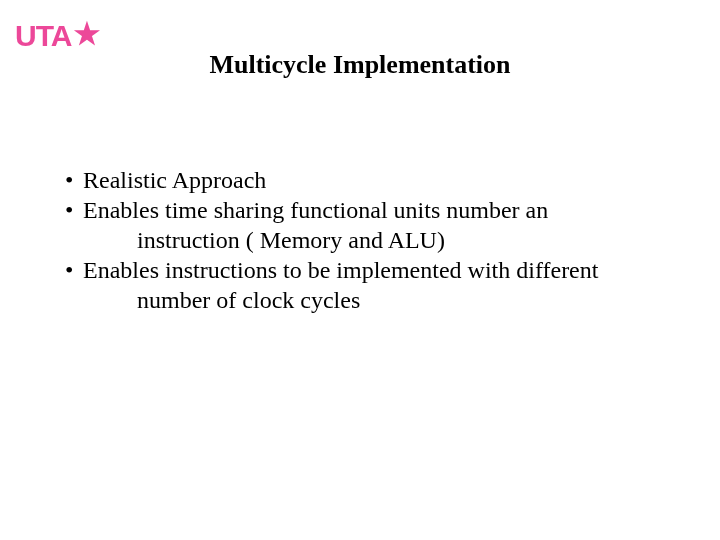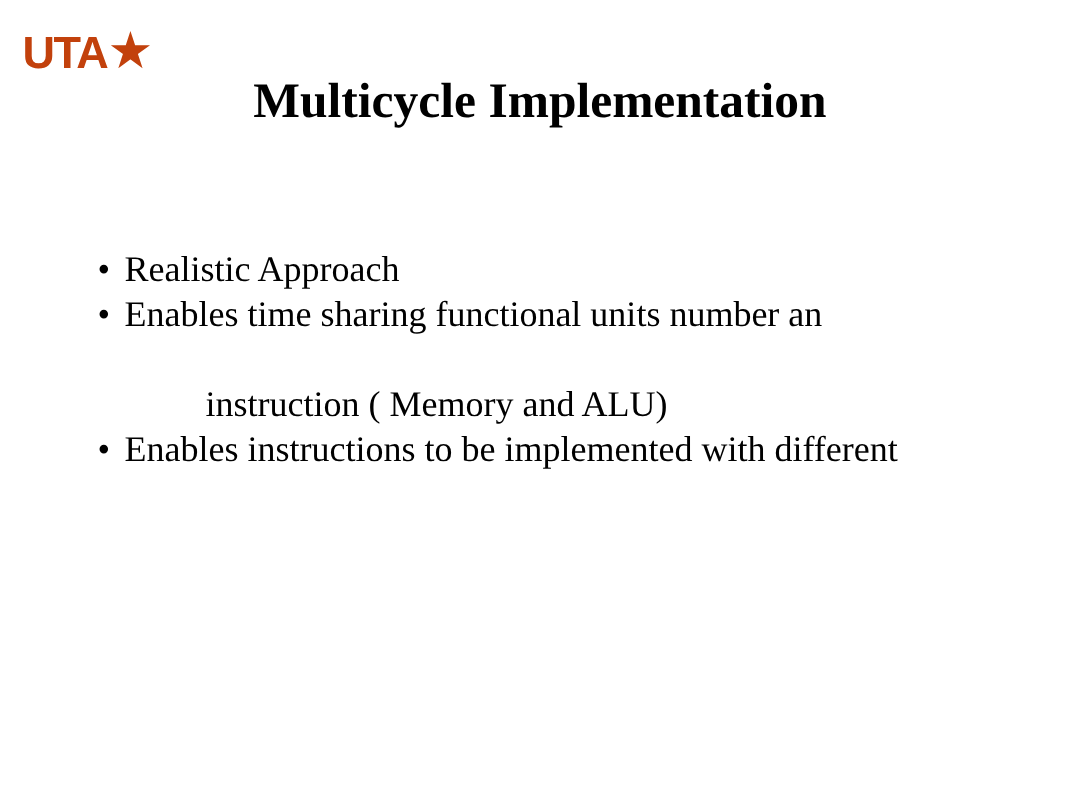--- a/index.html
+++ b/index.html
@@ -19,36 +19,36 @@
     box-sizing: border-box;
   }
   .logo {
     position: absolute;
     top: 18px;
     left: 15px;
     font-family: Arial, Helvetica, sans-serif;
     font-weight: 900;
     font-size: 30px;
     letter-spacing: -1px;
-    color: #c2410c;
+    color: #ec4899;
     display: flex;
     align-items: center;
   }
   .logo .star {
     display: inline-block;
     margin-left: 2px;
     transform: translateY(-2px);
   }
   .title {
     position: absolute;
     top: 50px;
     left: 0;
     width: 100%;
     text-align: center;
-    font-size: 33px;
+    font-size: 26px;
     font-weight: bold;
   }
   .content {
     position: absolute;
     top: 165px;
     left: 65px;
     right: 50px;
     font-size: 24px;
     line-height: 1.25;
   }
@@ -56,21 +56,20 @@
     display: flex;
   }
   .bullet-mark {
     flex: 0 0 18px;
   }
   .bullet-text {
     flex: 1;
   }
   .sub-indent {
     padding-left: 72px;
-    margin-top: 30px;
   }
 </style>
 </head>
 <body>
 
 <div class="slide">
 
   <div class="logo">
     <span>UTA</span>
     <span class="star">★</span>
@@ -88,16 +87,17 @@
     <div class="bullet-row">
       <div class="bullet-mark">•</div>
       <div class="bullet-text">Enables time sharing functional units number an</div>
     </div>
     <div class="sub-indent">instruction ( Memory and ALU)</div>
 
     <div class="bullet-row">
       <div class="bullet-mark">•</div>
       <div class="bullet-text">Enables instructions to be implemented with different</div>
     </div>
+    <div class="sub-indent">number of clock cycles</div>
 
   </div>
 
 </div>
 
 </body></html>

